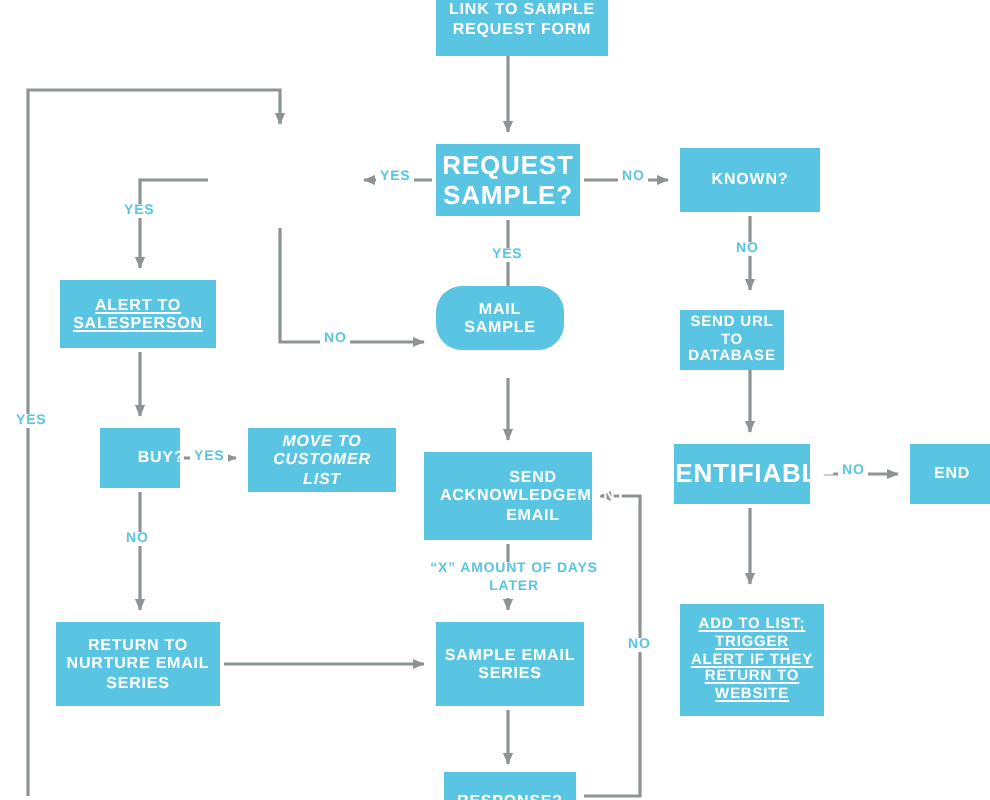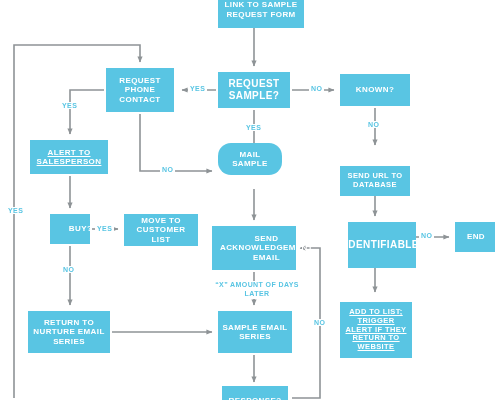--- a/index.html
+++ b/index.html
@@ -9,29 +9,29 @@
   svg.edges{position:absolute;left:0;top:0;width:495px;height:400px;}
   .node{position:absolute;background:#59c5e3;color:#ffffff;
         display:flex;align-items:center;justify-content:center;
         text-align:center;font-weight:bold;letter-spacing:.4px;
         line-height:1.18;box-sizing:border-box;padding:2px 3px;}
   .edge-label{position:absolute;color:#59c5e3;font-weight:bold;
               font-size:7px;letter-spacing:.4px;background:#fff;
               padding:0 2px;white-space:nowrap;}
   .n-visitor{left:218px;top:-18px;width:86px;height:46px;font-size:8px;}
   .n-phone{left:106px;top:68px;width:68px;height:44px;font-size:8px;}
-  .n-sample{left:218px;top:72px;width:72px;height:36px;font-size:10px;}
+  .n-sample{left:218px;top:72px;width:72px;height:36px;font-size:13px;}
   .n-known{left:340px;top:74px;width:70px;height:32px;font-size:8px;}
   .n-alert{left:30px;top:140px;width:78px;height:34px;font-size:8px;text-decoration:underline;}
   .n-mail{left:218px;top:143px;width:64px;height:32px;font-size:8px;border-radius:13px;}
-  .n-sendurl{left:340px;top:166px;width:70px;height:30px;font-size:7.5px;}
+  .n-sendurl{left:340px;top:155px;width:52px;height:30px;font-size:7.5px;}
   .n-buy{left:50px;top:214px;width:40px;height:30px;font-size:8px;padding-left:24px;}
-  .n-move{left:124px;top:214px;width:74px;height:32px;font-size:8px;}
+  .n-move{left:124px;top:214px;width:74px;height:32px;font-size:8px;font-style:italic;}
   .n-ack{left:212px;top:226px;width:84px;height:44px;font-size:8px;padding-left:28px;}
-  .n-ident{left:348px;top:222px;width:68px;height:46px;font-size:10px;}
+  .n-ident{left:337px;top:222px;width:68px;height:30px;font-size:13px;}
   .n-end{left:455px;top:222px;width:42px;height:30px;font-size:8px;}
   .n-return{left:28px;top:311px;width:82px;height:42px;font-size:8px;}
   .n-nurture{left:218px;top:311px;width:74px;height:42px;font-size:8px;}
   .n-addlist{left:340px;top:302px;width:72px;height:56px;font-size:7.5px;text-decoration:underline;}
   .n-response{left:222px;top:386px;width:66px;height:30px;font-size:8px;}
 </style>
 </head>
 <body>
 
 <div id="canvas">
@@ -78,21 +78,20 @@
 
       <path d="M254,355 L254,382" marker-end="url(#ah)"></path>
 
       <path d="M292,398 L320,398 L320,248 L300,248" marker-end="url(#ah)"></path>
 
       <path d="M14,398 L14,45 L140,45 L140,62" marker-end="url(#ah)"></path>
     </g>
   </svg>
 
   <div class="node n-visitor">VISITOR CLICKS LINK TO SAMPLE REQUEST FORM</div>
-  <div class="node n-phone">REQUEST PHONE CONTACT</div>
   <div class="node n-sample">REQUEST SAMPLE?</div>
   <div class="node n-known">KNOWN?</div>
   <div class="node n-alert">ALERT TO SALESPERSON</div>
   <div class="node n-mail">MAIL SAMPLE</div>
   <div class="node n-sendurl">SEND URL TO DATABASE</div>
   <div class="node n-buy">BUY?</div>
   <div class="node n-move">MOVE TO CUSTOMER LIST</div>
   <div class="node n-ack">SEND ACKNOWLEDGEMENT EMAIL</div>
   <div class="node n-ident">IDENTIFIABLE</div>
   <div class="node n-end">END</div>

